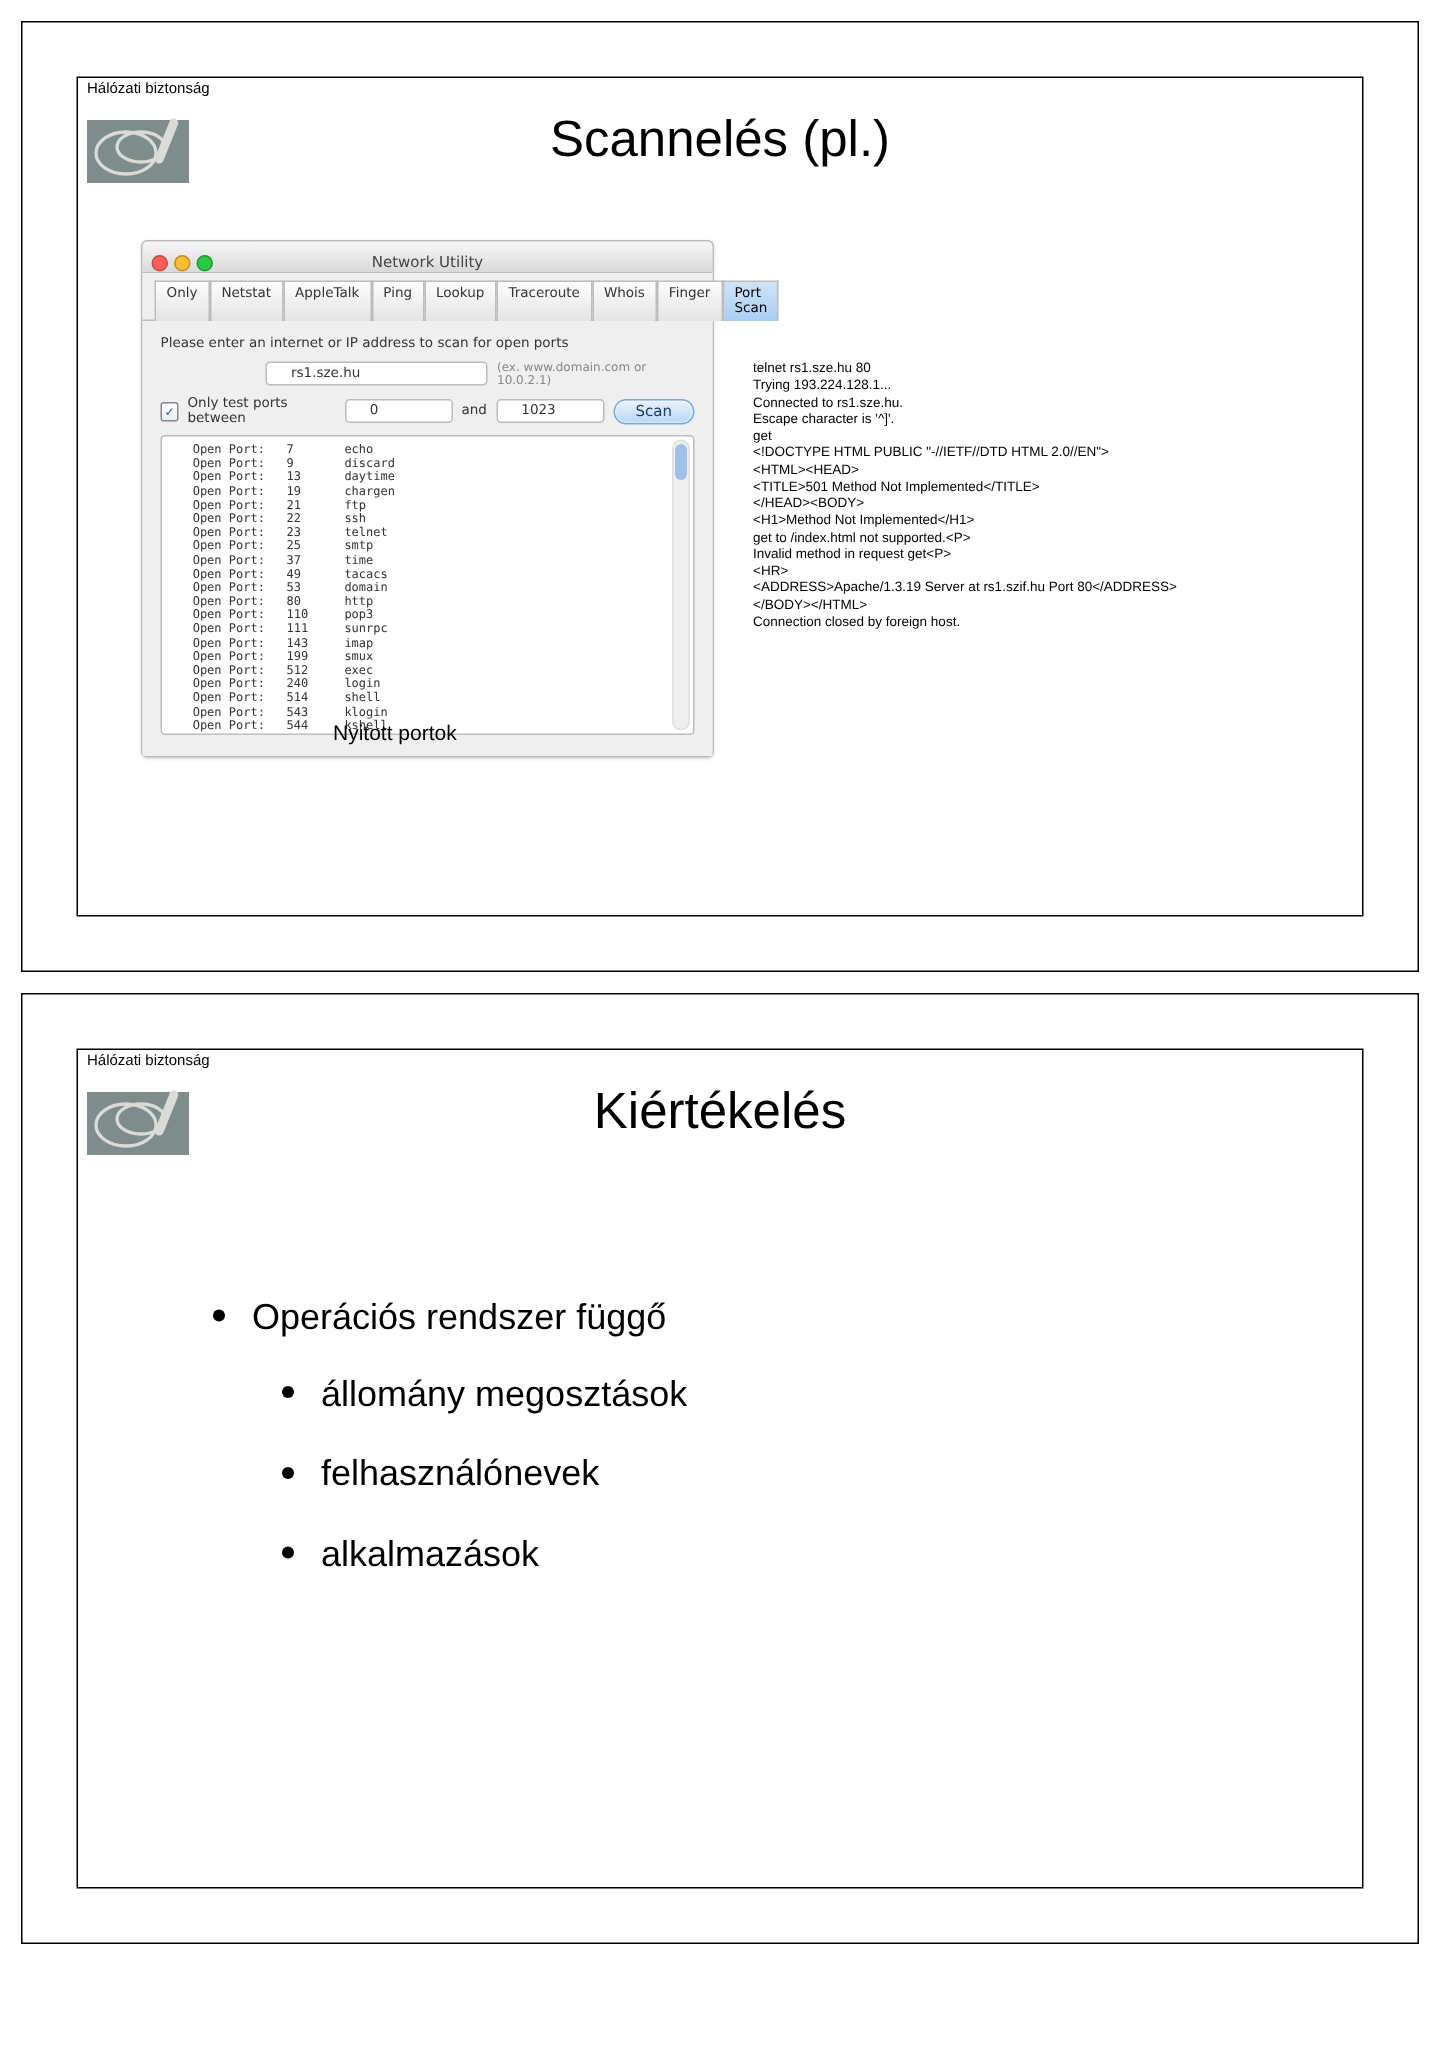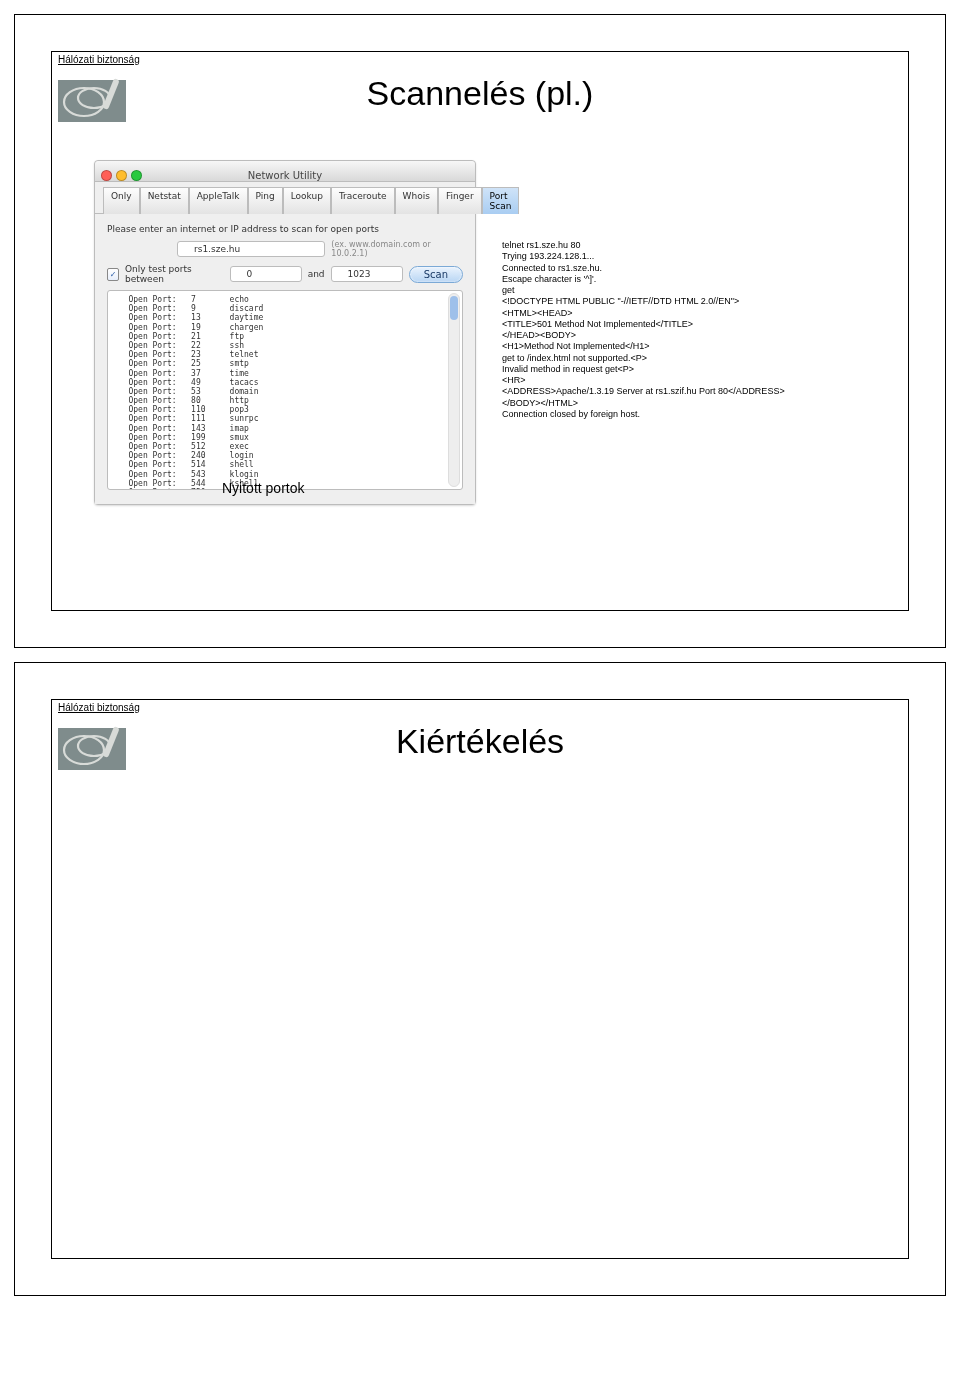--- a/index.html
+++ b/index.html
@@ -22,21 +22,20 @@
     height:560px;
     position:relative;
     background:#fff;
     overflow:hidden;
   }
   .slide-hdr-label{
     position:absolute;
     top:2px;left:6px;
     font-size:10px;
     font-family:"Gill Sans","Trebuchet MS",sans-serif;
-    text-decoration:underline;
   }
   .slide-num{
     position:absolute;
     top:16px;left:8px;
     font-size:12px;
     font-family:"Gill Sans","Trebuchet MS",sans-serif;
     margin-top:36px;
   }
   
   .clip-badge{
@@ -298,16 +297,21 @@
       <svg viewBox="0 0 68 48">
         <ellipse cx="26" cy="28" rx="20" ry="14" fill="none" stroke="#d8dbd8" stroke-width="2.2"></ellipse>
         <ellipse cx="36" cy="24" rx="16" ry="10" fill="none" stroke="#d8dbd8" stroke-width="2.2"></ellipse>
         <rect x="50" y="4" width="6" height="32" rx="3" fill="#d8dbd8" transform="rotate(22 53 20)"></rect>
       </svg>
     </div>
     <div class="slide-title">Kiértékelés</div>
 
     <div class="s2-list">
       <ul id="s2-ul">
+          <li>Operációs rendszer függő<ul>
+              <li>állomány megosztások</li>
+              <li>felhasználónevek</li>
+              <li>alkalmazások</li>
+            </ul></li>
         </ul>
     </div>
   </div>
 </div>
 
 </body></html>

